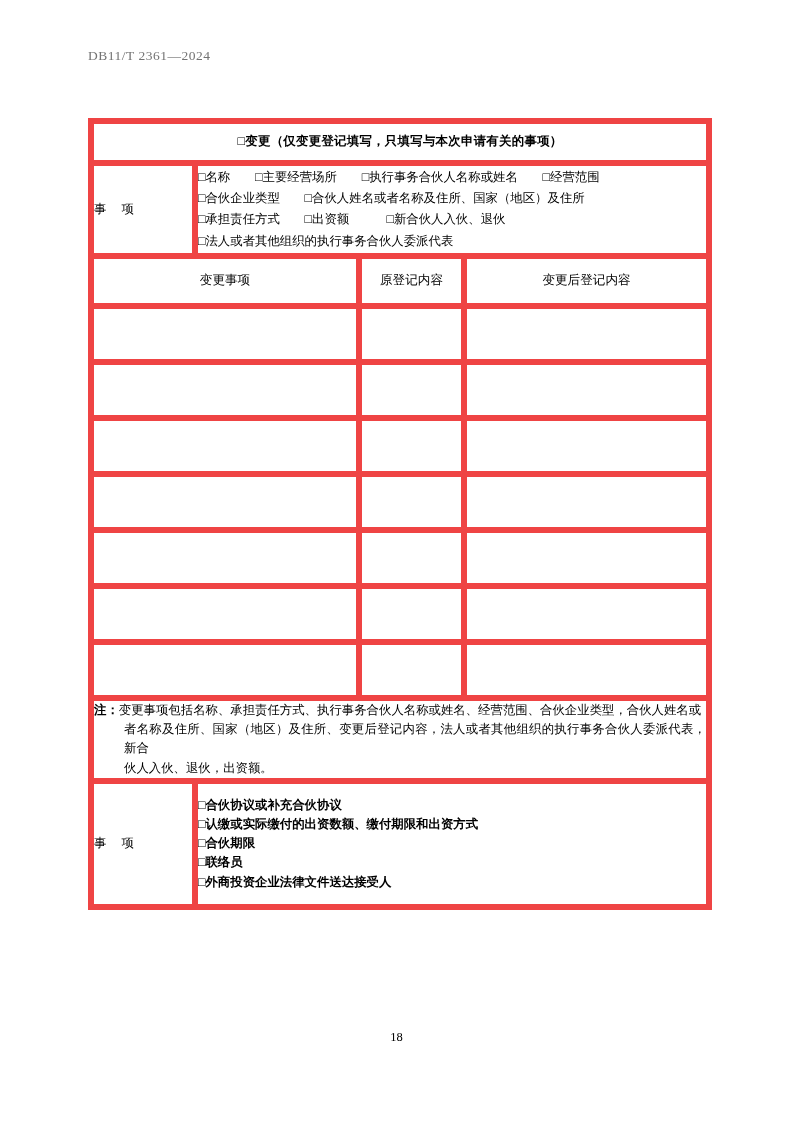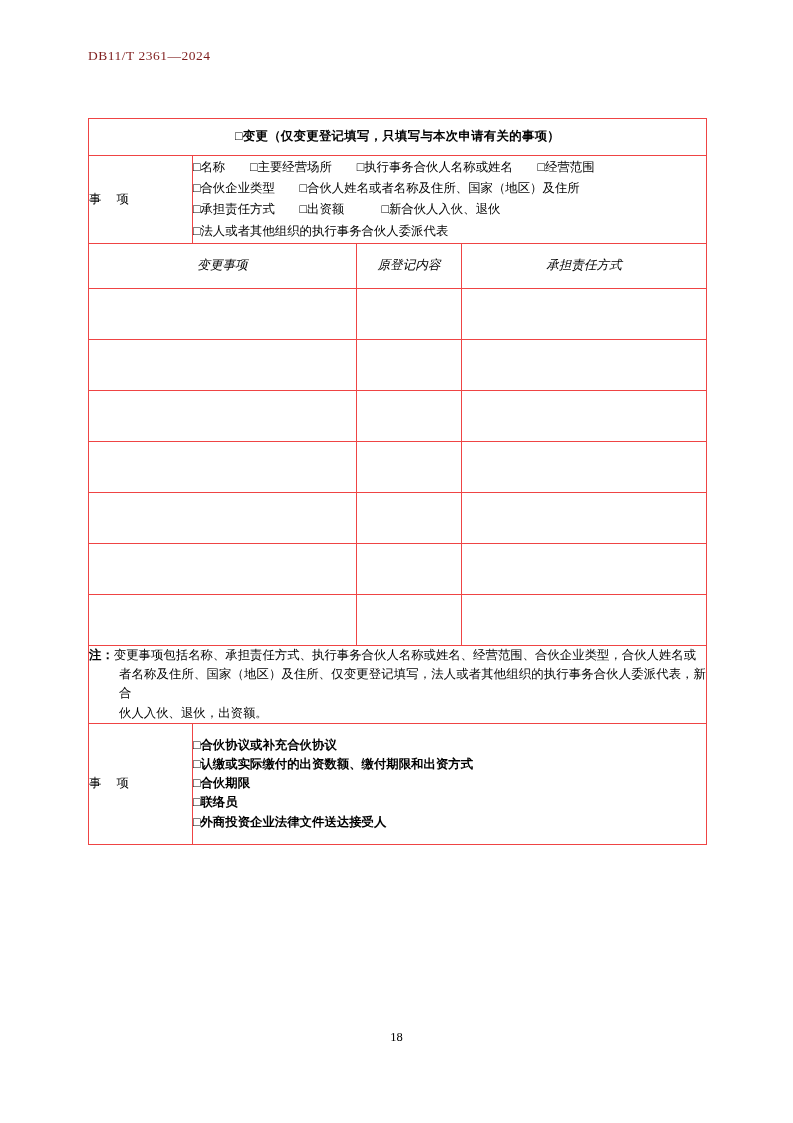--- a/index.html
+++ b/index.html
@@ -20,32 +20,32 @@
     position: relative;
     box-sizing: border-box;
   }
   .header-code {
     position: absolute;
     top: 48px;
     left: 88px;
     font-family: "Liberation Serif", serif;
     font-size: 13.5px;
     letter-spacing: 0.5px;
-    color: #7f1d1d;
+    color: #737373;
   }
   .doc-table {
     position: absolute;
     top: 118px;
     left: 88px;
     width: 618px;
     border-collapse: collapse;
     table-layout: fixed;
   }
   .doc-table td {
-    border: 1px solid #ef4444;
+    border: 6px solid #ef4444;
     padding: 0;
     vertical-align: middle;
     font-size: 12.4px;
     line-height: 1.55;
   }
   .section-title {
     text-align: center;
     font-weight: bold;
     height: 36px;
     font-size: 12.8px;
@@ -62,21 +62,20 @@
     vertical-align: middle;
   }
   .items-cell .line {
     white-space: nowrap;
     margin: 2px 0;
   }
   .col-head td {
     text-align: center;
     height: 44px;
     font-size: 12.6px;
-    font-style: italic;
   }
   .blank-row td {
     height: 50px;
   }
   .note-cell {
     padding: 10px 14px 12px 14px;
     font-size: 11.8px;
     line-height: 1.75;
     text-align: justify;
   }
@@ -131,21 +130,21 @@
         <div class="line">□名称　　□主要经营场所　　□执行事务合伙人名称或姓名　　□经营范围</div>
         <div class="line">□合伙企业类型　　□合伙人姓名或者名称及住所、国家（地区）及住所</div>
         <div class="line">□承担责任方式　　□出资额　　　□新合伙人入伙、退伙</div>
         <div class="line">□法人或者其他组织的执行事务合伙人委派代表</div>
       </td>
     </tr>
 
     <tr class="col-head">
       <td colspan="2">变更事项</td>
       <td>原登记内容</td>
-      <td>承担责任方式</td>
+      <td>变更后登记内容</td>
     </tr>
 
     <tr class="blank-row">
       <td colspan="2"></td>
       <td></td>
       <td></td>
     </tr>
     <tr class="blank-row">
       <td colspan="2"></td>
       <td></td>
@@ -173,21 +172,21 @@
     </tr>
     <tr class="blank-row">
       <td colspan="2"></td>
       <td></td>
       <td></td>
     </tr>
 
     <tr>
       <td colspan="4" class="note-cell">
         <span class="note-label">注：</span><span>变更事项包括名称、承担责任方式、执行事务合伙人名称或姓名、经营范围、合伙企业类型，合伙人姓名或</span>
-        <span class="note-indent">者名称及住所、国家（地区）及住所、仅变更登记填写，法人或者其他组织的执行事务合伙人委派代表，新合</span>
+        <span class="note-indent">者名称及住所、国家（地区）及住所、变更后登记内容，法人或者其他组织的执行事务合伙人委派代表，新合</span>
         <span class="note-indent">伙人入伙、退伙，出资额。</span>
       </td>
     </tr>
 
 
     <tr>
       <td class="label-cell" style="height:120px">事    项</td>
       <td colspan="3" class="record-items">
         <div>□合伙协议或补充合伙协议</div>
         <div>□认缴或实际缴付的出资数额、缴付期限和出资方式</div>

